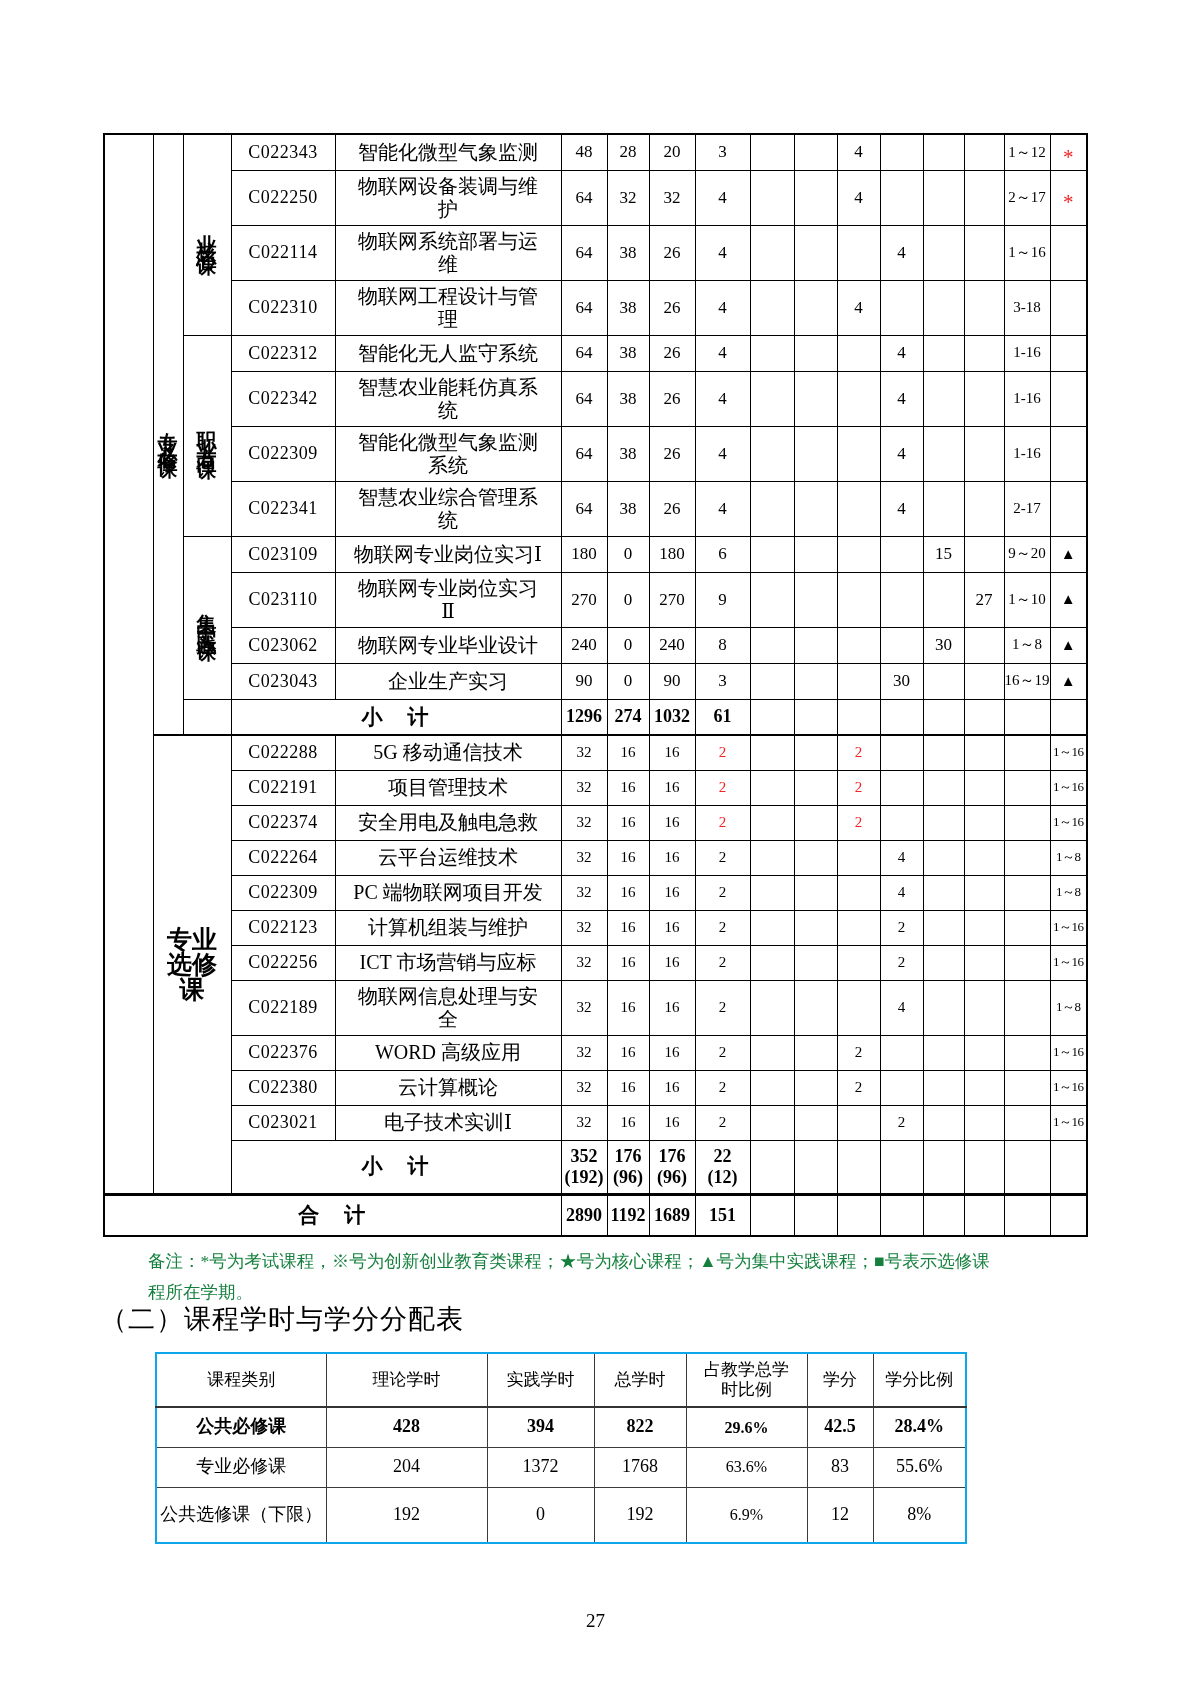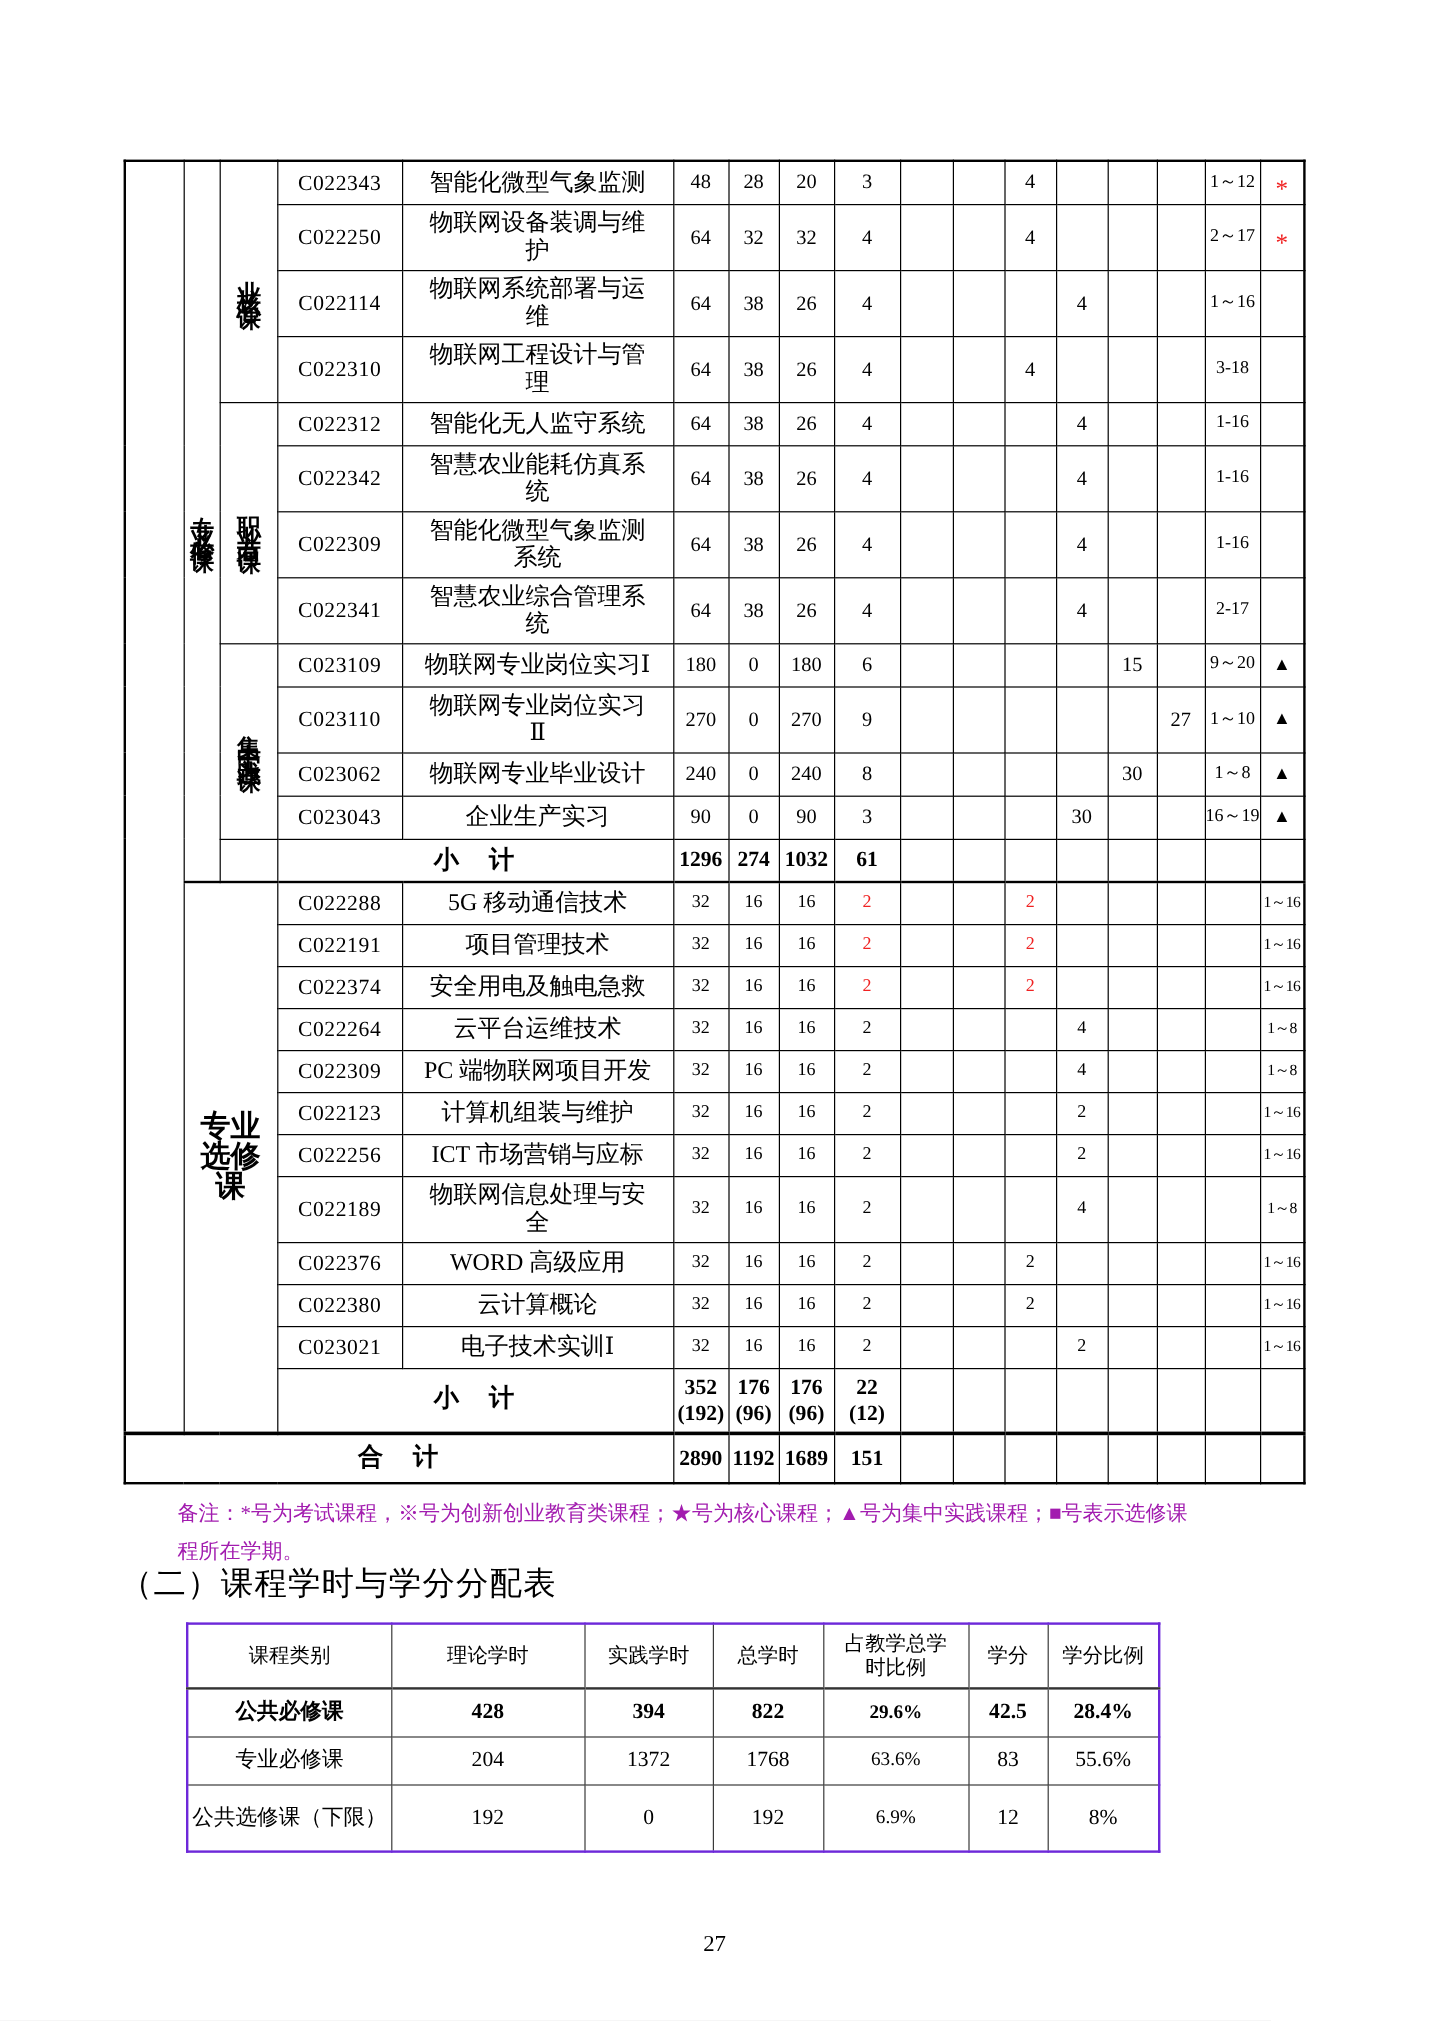--- a/index.html
+++ b/index.html
@@ -40,29 +40,29 @@
   .sublabel{
     font-family:"Liberation Sans","DejaVu Sans",sans-serif;font-weight:bold;
     font-size:21px;letter-spacing:2px;
   }
   td.pb-req{padding-bottom:215px;}
   td.pb-core{padding-bottom:40px;}
   td.pb-elec{padding-bottom:110px;}
   
   .notes{
     position:absolute;left:148px;top:1246px;width:940px;
-    font-size:17.5px;line-height:31px;color:#a21caf;
+    font-size:17.5px;line-height:31px;color:#15803d;
   }
   .sec-title{
     position:absolute;left:100px;top:1301px;
     font-family:"Liberation Sans","DejaVu Sans",sans-serif;
     font-weight:normal;font-size:27px;letter-spacing:1px;color:#000;
   }
   
-  #sum-table{position:absolute;left:155px;top:1352px;width:810px;border:2px solid #6d28d9;}
+  #sum-table{position:absolute;left:155px;top:1352px;width:810px;border:2px solid #0ea5e9;}
   #sum-table td{
     border:1.5px solid #3a3a3a;padding:0;text-align:center;vertical-align:middle;
     font-size:18px;line-height:1.2;
   }
   #sum-table td.hdr{font-size:17px;white-space:pre-line;}
   #sum-table tr.hdr-row td{border-bottom:2px solid #333;}
   #sum-table td.pct{font-size:16px;}
   .page-num{
     position:absolute;left:0;top:1610px;width:100%;text-align:center;
     font-size:19px;color:#000;

